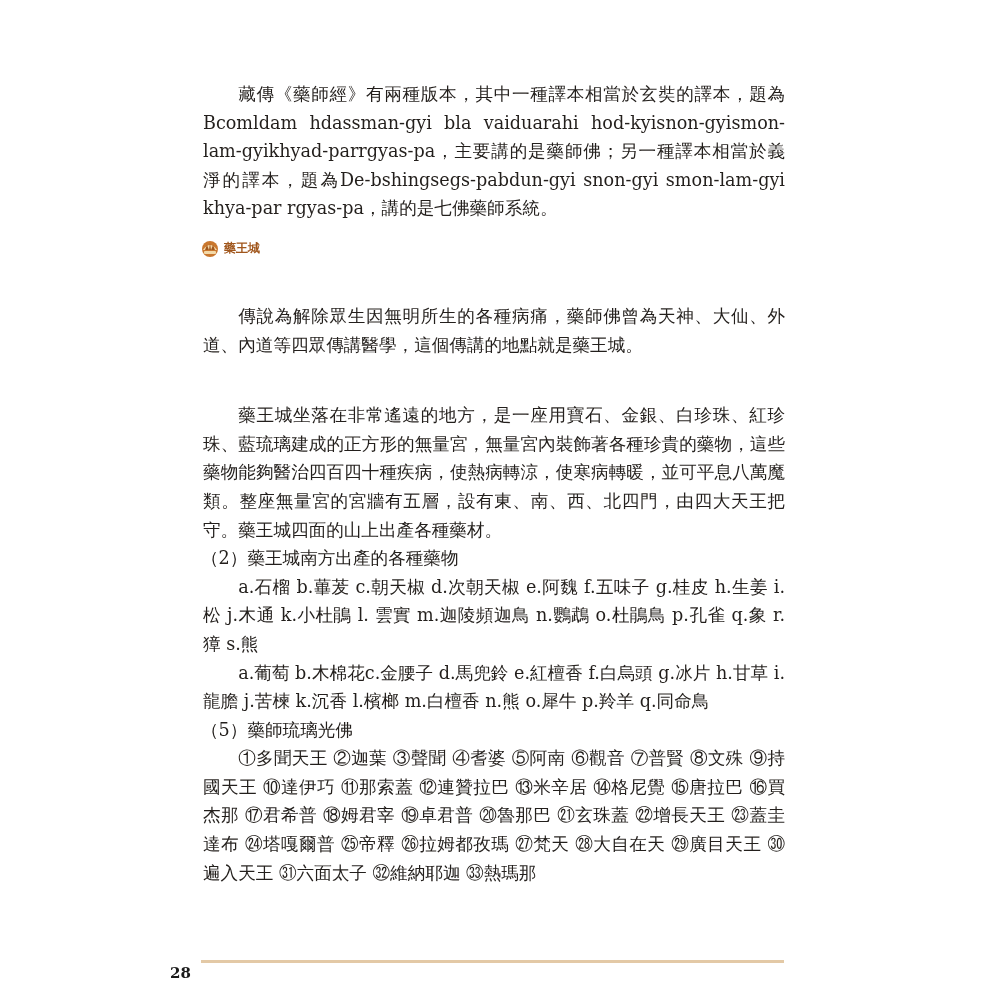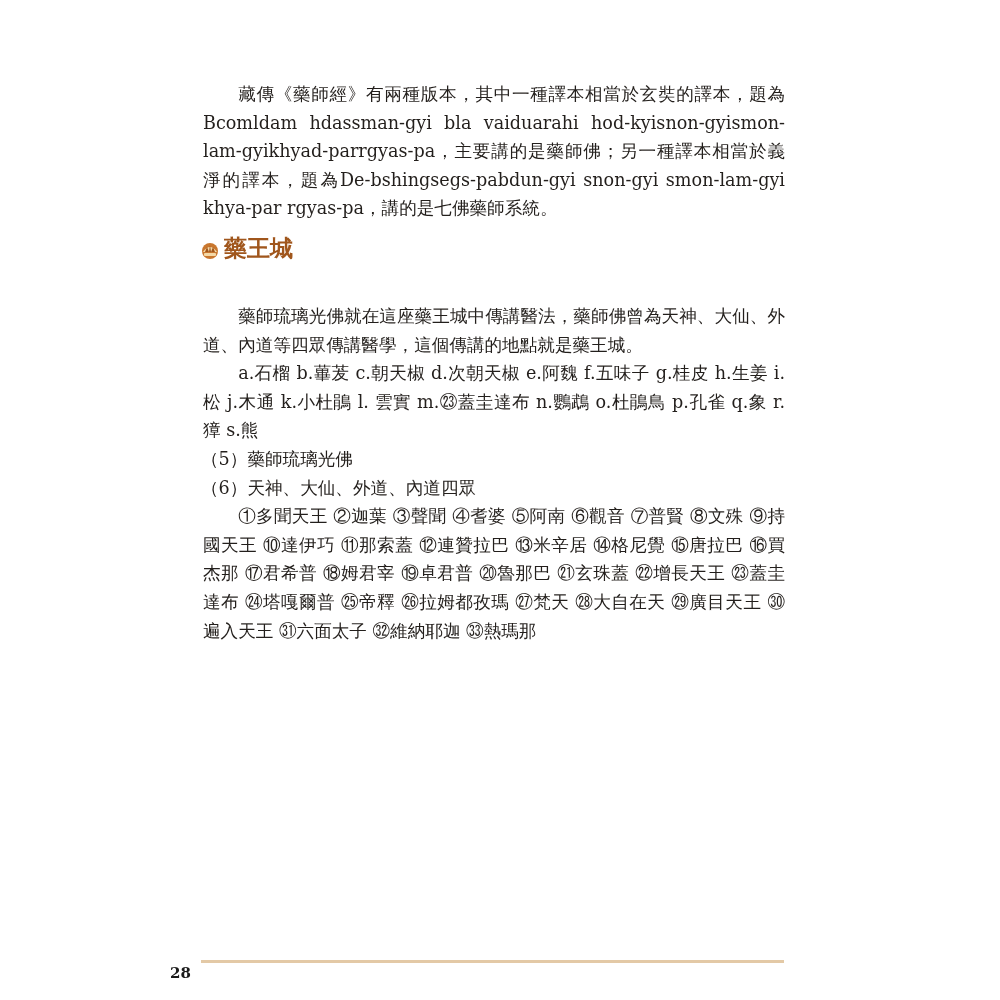--- a/index.html
+++ b/index.html
@@ -10,21 +10,21 @@
   }
   .page {
     position: absolute; left: 203px; top: 38px; width: 582px;
     font-size: 17.6px; line-height: 28.6px;
   }
   p { margin: 0; text-align: justify; text-align-last: left; }
   .indent { text-indent: 2em; margin-top: 42px; }
   .heading {
     display: flex; align-items: center; margin: 13px 0 0 -3px; height: 24px;
     color: #a0561c; font-family: "DejaVu Sans", "Liberation Sans", sans-serif;
-    font-weight: bold; font-size: 23px;
+    font-weight: bold; font-size: 12px;
   }
   .heading .icon { width: 20px; height: 20px; margin-right: 4px; display: inline-block; }
   .sub { padding-left: 0; margin-left: -2px; }
   .items { text-indent: 2em; }
   .footer-num {
     position: absolute; left: 170px; top: 964px; font-size: 15px; font-weight: bold;
     font-family: "DejaVu Serif", serif; color: #1a1a1a;
   }
   .footer-rule {
     position: absolute; left: 201px; top: 960px; width: 583px; height: 3px; background: #e3c9a6;
@@ -41,27 +41,29 @@
       <svg width="20" height="20" viewBox="0 0 20 20">
         <circle cx="10" cy="11" r="8" fill="#c9772e"></circle>
         <path d="M3 12 Q10 2 17 12" fill="#f3d9a8"></path>
         <path d="M5 12 L7 7 L9 12 L10 5 L11 12 L13 7 L15 12Z" fill="#a0561c"></path>
         <rect x="4" y="13" width="12" height="3" rx="1" fill="#f3d9a8"></rect>
       </svg>
     </span>
     <span>藥王城</span>
   </div>
 
-  <p class="indent">藥師琉璃光佛就在這座藥王城中傳講醫法，藥師佛曾為天神、大仙、外道、內道等四眾傳講醫學，這個傳講的地點就是藥王城。</p>
+  <p class="indent">傳說為解除眾生因無明所生的各種病痛，藥師佛曾為天神、大仙、外道、內道等四眾傳講醫學，這個傳講的地點就是藥王城。</p>
+  <p class="indent">藥王城坐落在非常遙遠的地方，是一座用寶石、金銀、白珍珠、紅珍珠、藍琉璃建成的正方形的無量宮，無量宮內裝飾著各種珍貴的藥物，這些藥物能夠醫治四百四十種疾病，使熱病轉涼，使寒病轉暖，並可平息八萬魔類。整座無量宮的宮牆有五層，設有東、南、西、北四門，由四大天王把守。藥王城四面的山上出產各種藥材。</p>
 
 
-  <p class="items">a.石榴 b.蓽茇 c.朝天椒 d.次朝天椒 e.阿魏 f.五味子 g.桂皮 h.生姜 i.松 j.木通 k.小杜鵑 l. 雲實 m.㉓蓋圭達布 n.鸚鵡 o.杜鵑鳥 p.孔雀 q.象 r.獐 s.熊</p>
+  <p class="sub">（2）藥王城南方出產的各種藥物</p>
+  <p class="items">a.石榴 b.蓽茇 c.朝天椒 d.次朝天椒 e.阿魏 f.五味子 g.桂皮 h.生姜 i.松 j.木通 k.小杜鵑 l. 雲實 m.迦陵頻迦鳥 n.鸚鵡 o.杜鵑鳥 p.孔雀 q.象 r.獐 s.熊</p>
 
 
+  <p class="items">a.葡萄 b.木棉花c.金腰子 d.馬兜鈴 e.紅檀香 f.白烏頭 g.冰片 h.甘草 i.龍膽 j.苦楝 k.沉香 l.檳榔 m.白檀香 n.熊 o.犀牛 p.羚羊 q.同命鳥</p>
 
   <p class="sub">（5）藥師琉璃光佛</p>
 
-  <p class="sub">（6）天神、大仙、外道、內道四眾</p>
   <p class="items">①多聞天王 ②迦葉 ③聲聞 ④耆婆 ⑤阿南 ⑥觀音 ⑦普賢 ⑧文殊 ⑨持國天王 ⑩達伊巧 ⑪那索蓋 ⑫連贊拉巴 ⑬米辛居 ⑭格尼覺 ⑮唐拉巴 ⑯買杰那 ⑰君希普 ⑱姆君宰 ⑲卓君普 ⑳魯那巴 ㉑玄珠蓋 ㉒增長天王 ㉓蓋圭達布 ㉔塔嘎爾普 ㉕帝釋 ㉖拉姆都孜瑪 ㉗梵天 ㉘大自在天 ㉙廣目天王 ㉚遍入天王 ㉛六面太子 ㉜維納耶迦 ㉝熱瑪那</p>
 </div>
 
 <div class="footer-num">28</div>
 <div class="footer-rule"></div>
 
 </body></html>

